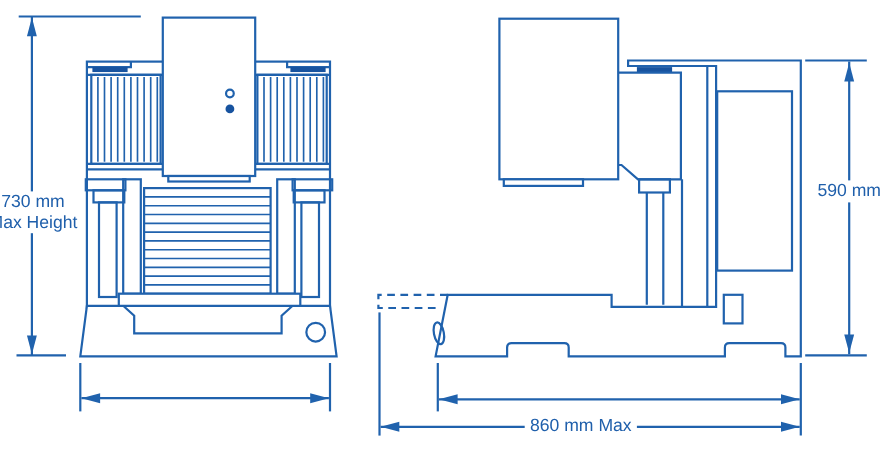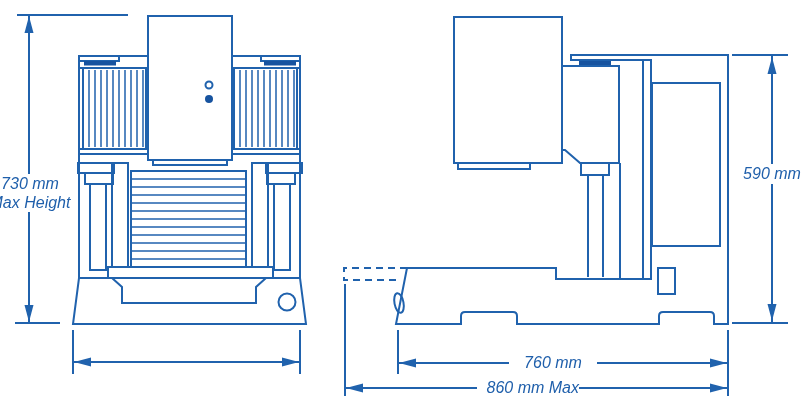--- a/index.html
+++ b/index.html
@@ -1,21 +1,21 @@
 <!DOCTYPE html>
 <html style="--line: #2062ad; --fill: #17539f; --text: #1f5fab; --bg: #ffffff;"><head>
 <meta charset="utf-8">
 <style>
   :root{
     --line:#2062ad; --fill:#17539f; --text:#1f5fab; --bg:#ffffff;
   }
   html,body{margin:0;padding:0;background:var(--bg);}
   .stage{
     position:relative;width:808px;height:409px;background:var(--bg);
-    overflow:hidden;font-family:"Liberation Sans", sans-serif;font-style:italic;
+    overflow:hidden;font-family:"Liberation Sans", sans-serif;
   }
   .stage svg{position:absolute;left:0;top:0;}
   .dim-label{
     position:absolute;color:var(--text);font-size:16px;line-height:20px;
     text-align:center;background:var(--bg);white-space:nowrap;
   }
   .dim-label.two-line{line-height:19px;}
   .dim-label span{display:block;}
 </style>
 </head>
@@ -139,15 +139,14 @@
         <polygon points="727,388 710,383.5 710,392.5" fill="var(--line)" stroke="none"></polygon>
       </g>
     </g>
   </svg>
 
   <div class="dim-label two-line" style="left:-14px;top:174px;width:88px;">
     <span>730 mm</span>
     <span>Max Height</span>
   </div>
   <div class="dim-label" style="left:730px;top:164px;width:84px;">590 mm</div>
-  <div class="dim-label" style="left:509px;top:353px;width:88px;">760 mm</div>
-  <div class="dim-label" style="left:477px;top:378px;width:102px;text-align:right;">860 mm Max</div>
+  <div class="dim-label" style="left:477px;top:378px;width:102px;">860 mm Max</div>
 </div>
 
 </body></html>

